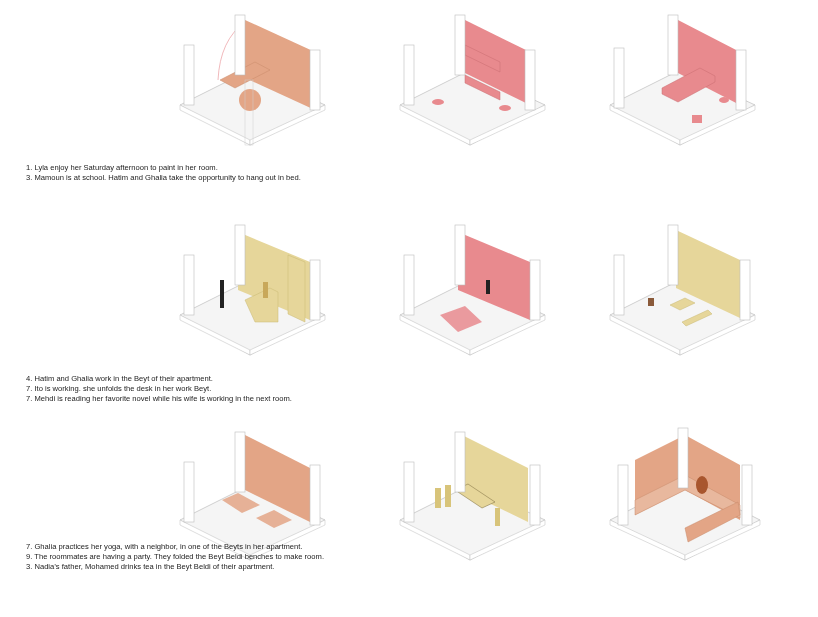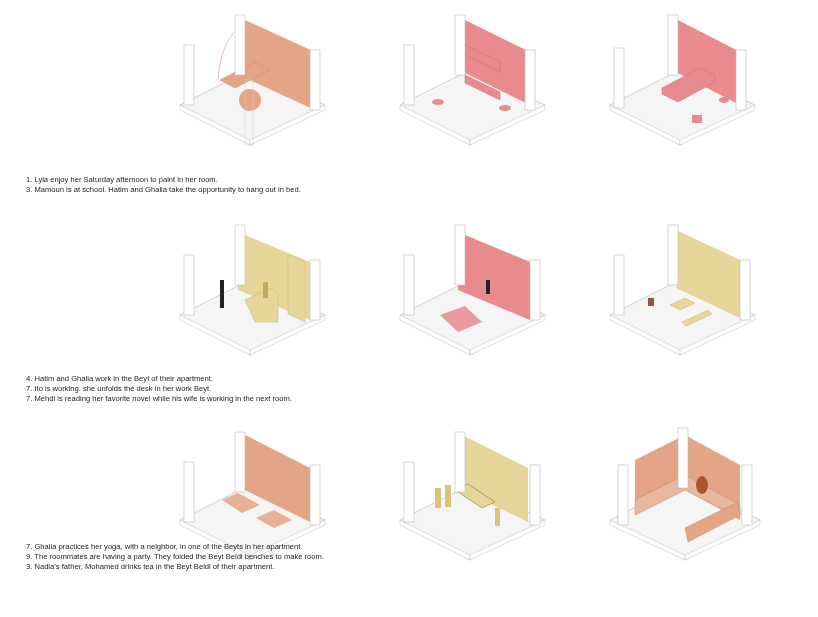--- a/index.html
+++ b/index.html
@@ -50,21 +50,21 @@
     <polygon points="88,20 150,52 150,105 88,73" fill="#e88a8e"></polygon>
     <polygon points="72,88 110,68 125,76 125,82 88,102 72,94" fill="#e88a8e" stroke="#c96c70" stroke-width="0.5"></polygon>
     <ellipse cx="134" cy="100" rx="5" ry="3" fill="#e88a8e"></ellipse>
     <rect x="102" y="115" width="10" height="8" fill="#e88a8e"></rect>
     <rect x="24" y="48" width="10" height="60" fill="#fff" stroke="#bdbdbd" stroke-width="0.6"></rect>
     <rect x="78" y="15" width="10" height="60" fill="#fff" stroke="#bdbdbd" stroke-width="0.6"></rect>
     <rect x="146" y="50" width="10" height="60" fill="#fff" stroke="#bdbdbd" stroke-width="0.6"></rect>
   </svg>
 </div>
 
-<div class="caption" style="top:163px;margin-top:12px;">
+<div class="caption" style="top:163px;">
   <div>1. Lyla enjoy her Saturday afternoon to paint in her room.</div>
   <div>3. Mamoun is at school. Hatim and Ghalia take the opportunity to hang out in bed.</div>
 </div>
 
 <div class="cell" style="left:170px;top:210px;">
   <svg viewBox="0 0 200 160">
     <polygon points="10,105 80,70 155,105 80,145" fill="#f5f5f5" stroke="#bdbdbd" stroke-width="0.7"></polygon>
     <polygon points="10,105 80,140 80,145 10,110" fill="#fff" stroke="#bdbdbd" stroke-width="0.5"></polygon>
     <polygon points="80,140 155,105 155,110 80,145" fill="#fff" stroke="#bdbdbd" stroke-width="0.5"></polygon>
     <polygon points="68,22 140,52 140,110 68,80" fill="#e6d69a"></polygon>

